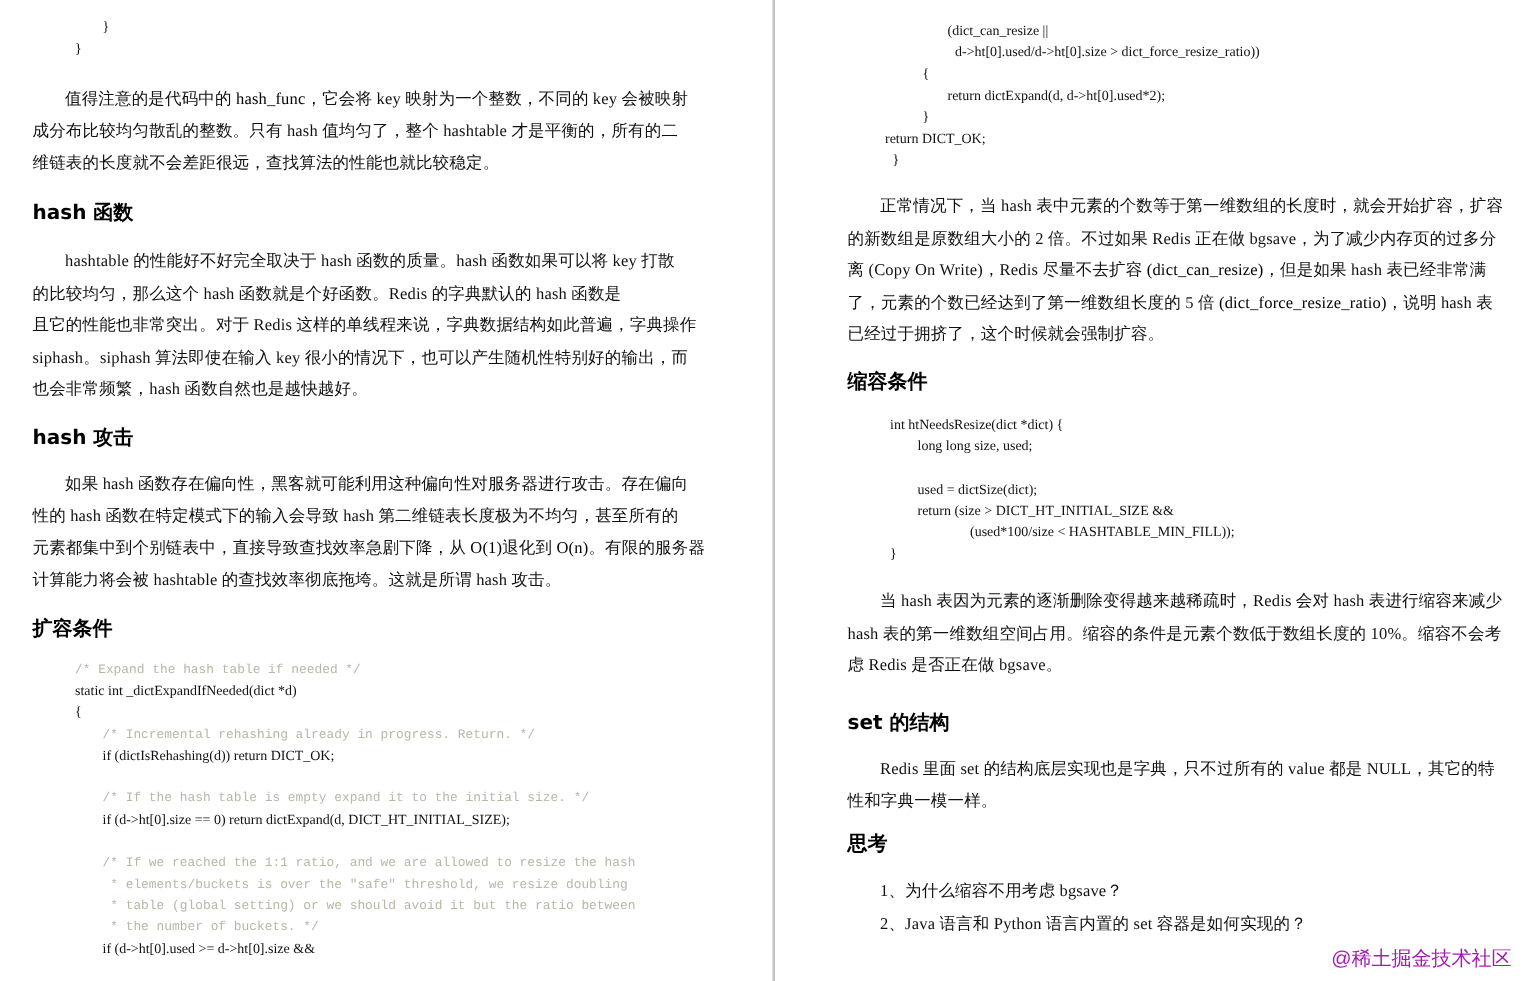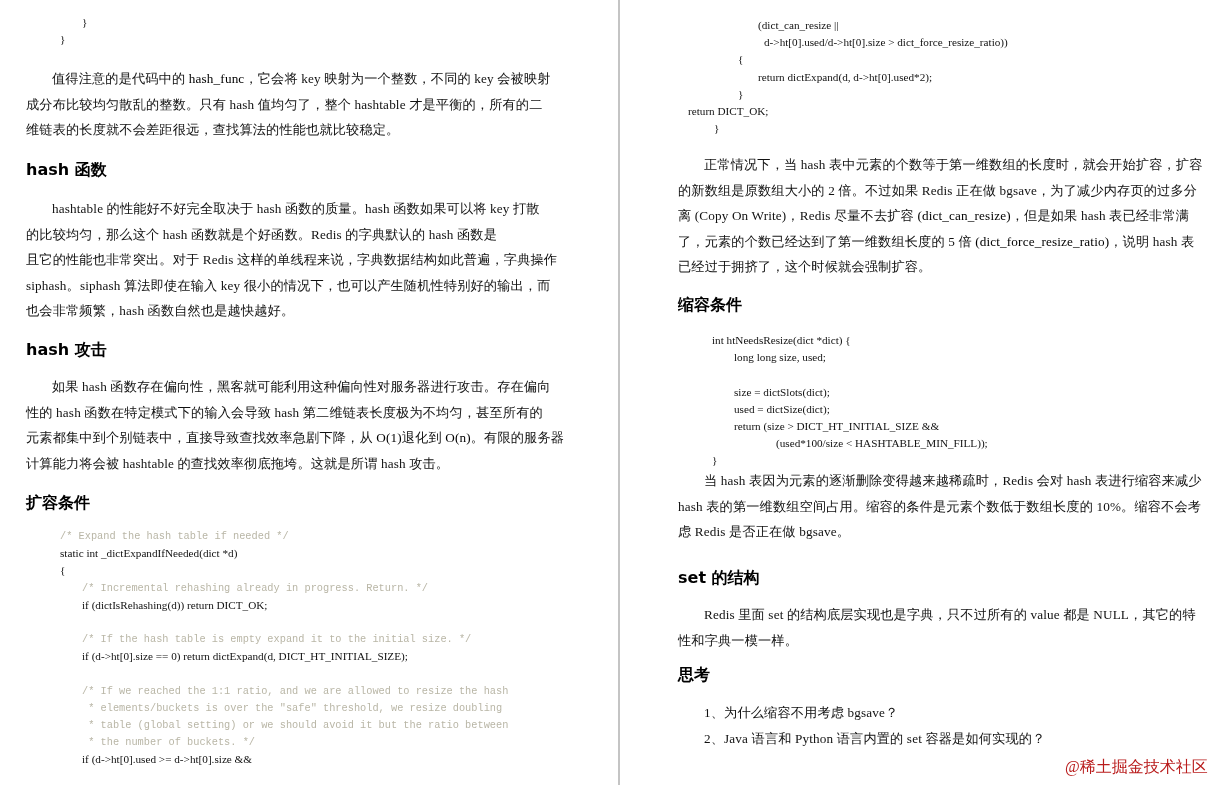--- a/index.html
+++ b/index.html
@@ -11,21 +11,21 @@
   .divider { position: absolute; left: 618px; top: 0; width: 2px; height: 785px; background: #c4c4c4; }
   .topbar { position: absolute; top: 0; left: 0; width: 1232px; height: 3px; background: #f2f2f2; }
   .abs { position: absolute; white-space: nowrap; }
   .para { font-size: 13.2px; line-height: 25.5px; letter-spacing: 0.15px; }
   .para .line { display: block; height: 25.5px; }
   .heading { font-family: "DejaVu Sans", "Liberation Sans", sans-serif; font-weight: bold; font-size: 16px; color: #000; }
   .code { font-size: 11.2px; line-height: 17.2px; }
   .code .cl { display: block; height: 17.2px; white-space: pre; }
   .comment { font-family: "Liberation Mono", "DejaVu Sans Mono", monospace; color: #b9b6a6; font-size: 10.3px; }
   .red { color: #000000; }
-  .watermark { font-family: Liberation Serif, serif; font-size: 16px; color: #b91c1c; }
+  .watermark { font-family: Liberation Sans, sans-serif; font-size: 16px; color: #a21caf; }
 </style>
 </head>
 <body>
 
 <div class="topbar"></div>
 
 <div class="page page-left">
 
   <div class="abs code" style="left:0;top:14px;">
     <span class="cl" style="padding-left:82px;">}</span>
@@ -80,39 +80,38 @@
 <div class="divider"></div>
 
 <div class="page page-right">
 
   <div class="abs code" style="left:0;top:17px;">
     <span class="cl" style="padding-left:138px;">(dict_can_resize ||</span>
     <span class="cl" style="padding-left:144px;">d-&gt;ht[0].used/d-&gt;ht[0].size &gt; dict_force_resize_ratio))</span>
     <span class="cl" style="padding-left:118px;">{</span>
     <span class="cl" style="padding-left:138px;">return dictExpand(d, d-&gt;ht[0].used*2);</span>
     <span class="cl" style="padding-left:118px;">}</span>
-    <span class="cl" style="padding-left:68px;">return DICT_OK;</span>
+    <span class="cl" style="padding-left:88px;">return DICT_OK;</span>
     <span class="cl" style="padding-left:94px;">}</span>
   </div>
 
   <div class="abs para" style="left:58px;top:152px;">
     <span class="line" style="padding-left:26px;">正常情况下，当  hash  表中元素的个数等于第一维数组的长度时，就会开始扩容，扩容</span>
     <span class="line">的新数组是原数组大小的  2  倍。不过如果  Redis  正在做  bgsave，为了减少内存页的过多分</span>
     <span class="line"><span>离 (Copy On Write)，Redis  尽量不去扩容  </span><span class="red">(dict_can_resize)</span><span>，但是如果  hash  表已经非常满</span></span>
     <span class="line"><span>了，元素的个数已经达到了第一维数组长度的  5  倍  </span><span class="red">(dict_force_resize_ratio)</span><span>，说明  hash  表</span></span>
     <span class="line">已经过于拥挤了，这个时候就会强制扩容。</span>
   </div>
 
   <div class="abs heading" style="left:58px;top:295px;">缩容条件</div>
 
   <div class="abs code" style="left:92px;top:332px;">
     <span class="cl">int htNeedsResize(dict *dict) {</span>
     <span class="cl" style="padding-left:22px;">long long size, used;</span>
     <span class="cl"></span>
-    <span class="cl" style="padding-left:22px;">size = dictSlots(dict);</span>
     <span class="cl" style="padding-left:22px;">used = dictSize(dict);</span>
     <span class="cl" style="padding-left:22px;">return (size &gt; DICT_HT_INITIAL_SIZE &amp;&amp;</span>
     <span class="cl" style="padding-left:64px;">(used*100/size &lt; HASHTABLE_MIN_FILL));</span>
     <span class="cl">}</span>
   </div>
 
   <div class="abs para" style="left:58px;top:468px;">
     <span class="line" style="padding-left:26px;">当  hash  表因为元素的逐渐删除变得越来越稀疏时，Redis  会对  hash  表进行缩容来减少</span>
     <span class="line">hash  表的第一维数组空间占用。缩容的条件是元素个数低于数组长度的  10%。缩容不会考</span>
     <span class="line">虑  Redis  是否正在做  bgsave。</span>

